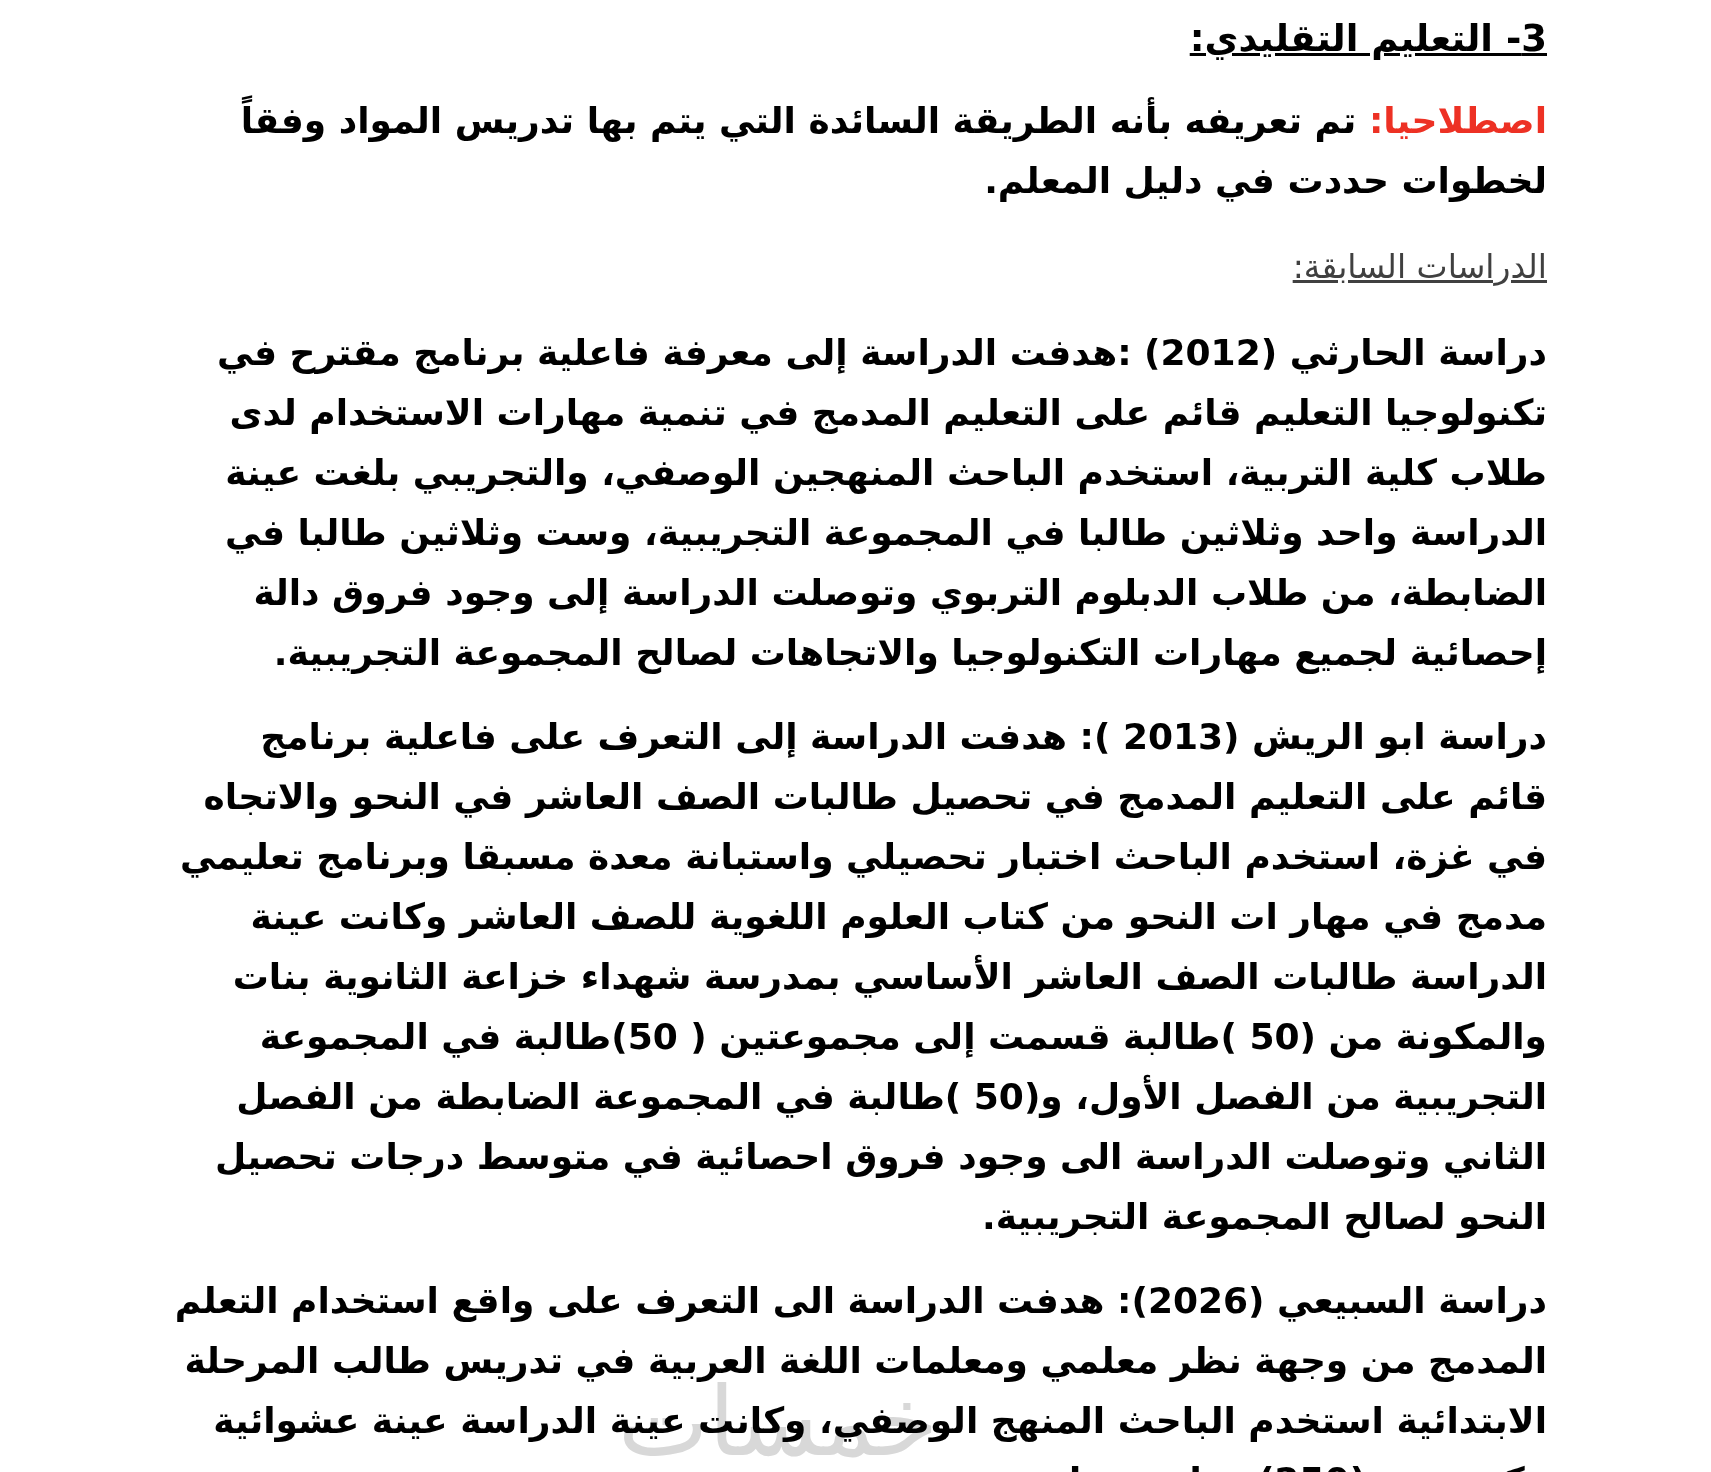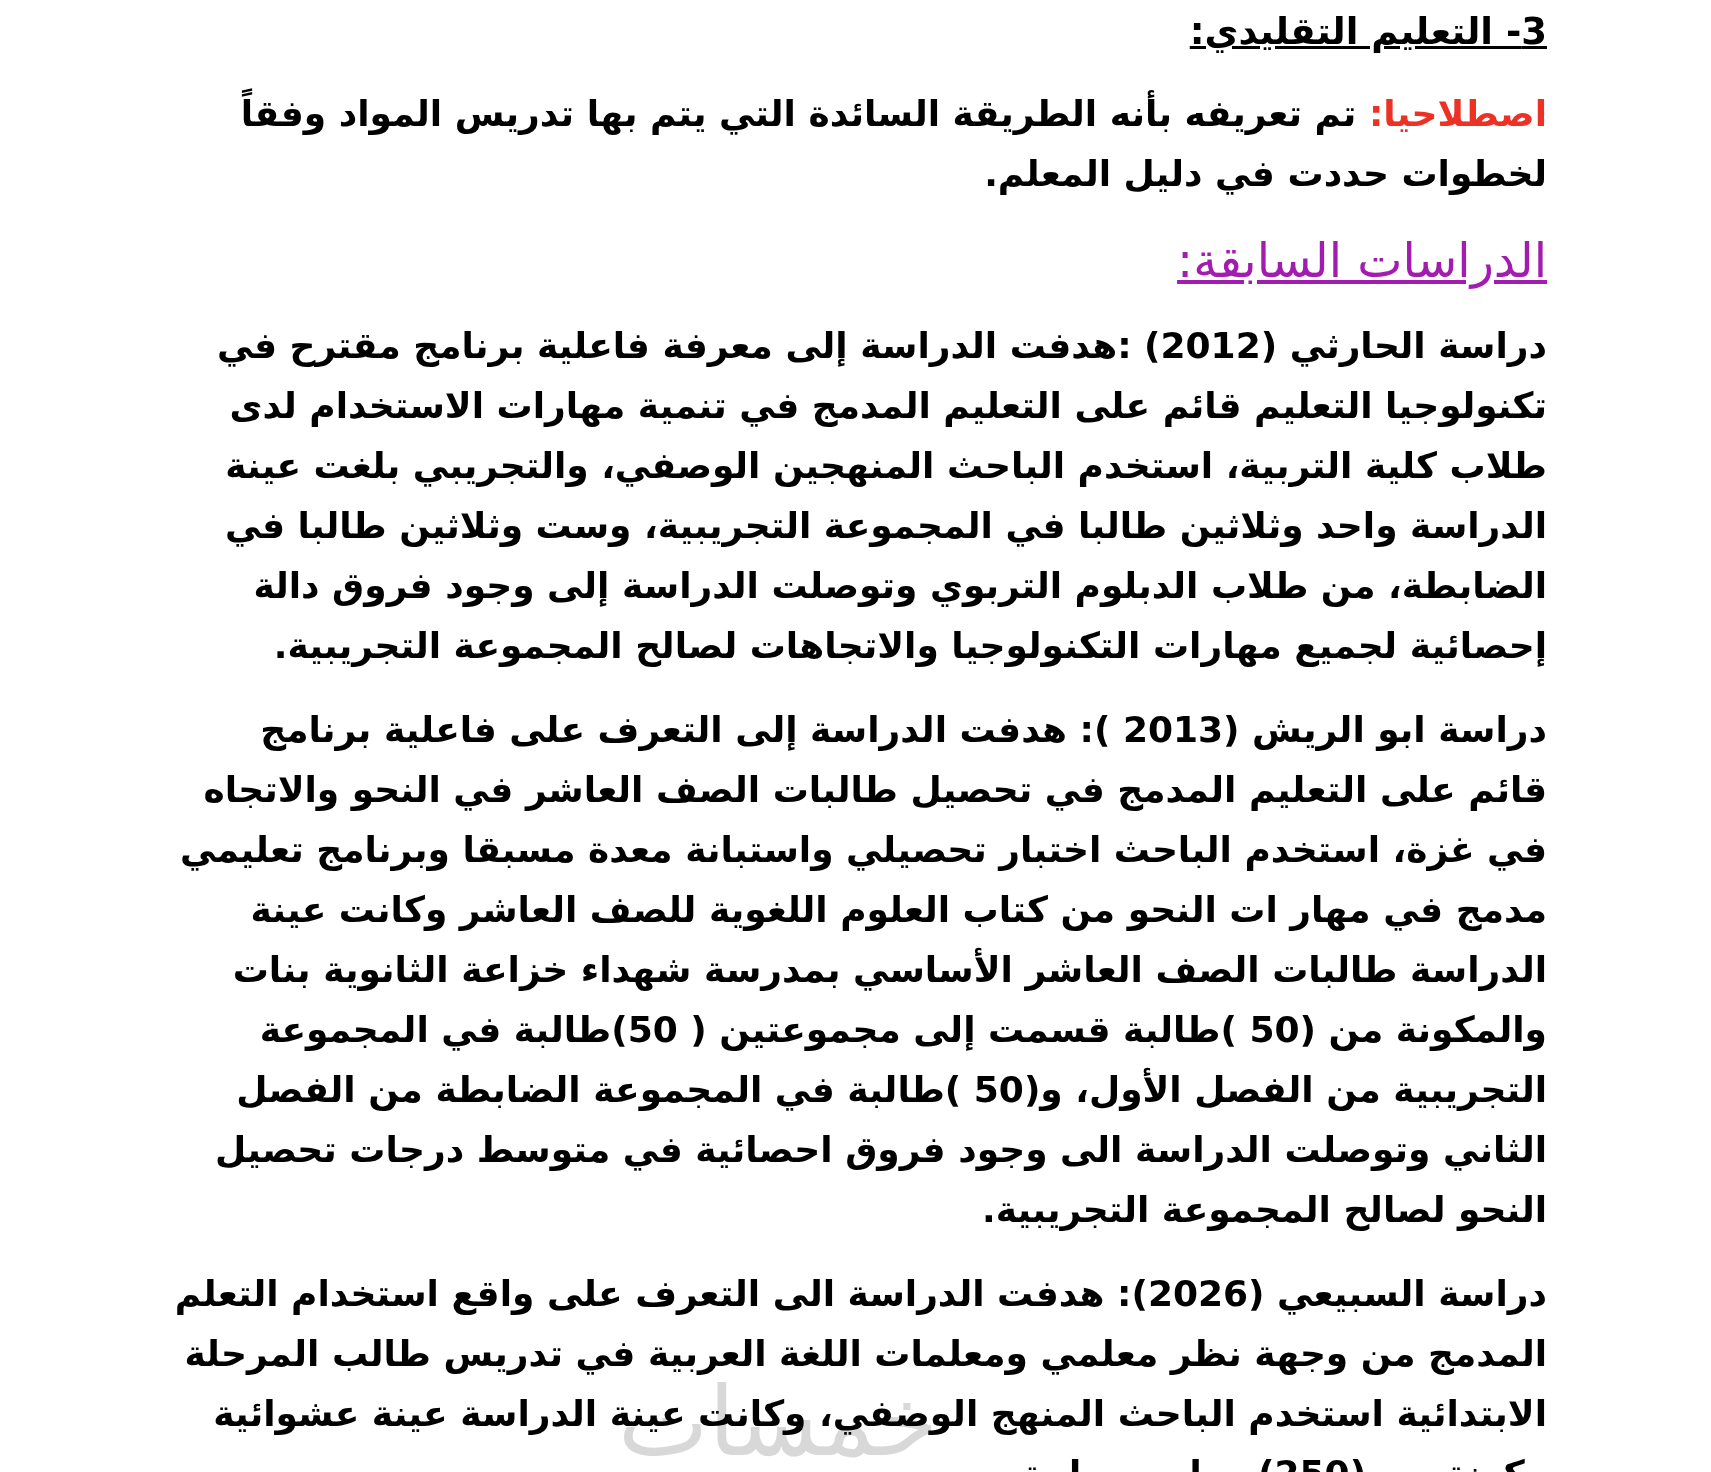--- a/index.html
+++ b/index.html
@@ -14,21 +14,21 @@
     position: relative;
     font-family: "DejaVu Sans", sans-serif;
     direction: rtl;
   }
   .page {
     position: relative;
     z-index: 1;
     box-sizing: border-box;
     width: 1645px;
     height: 1472px;
-    padding: 2px 164px 0 105px;
+    padding: 9px 164px 0 105px;
     color: #000000;
     font-size: 36px;
     font-weight: 700;
     line-height: 60px;
     text-align: right;
     border-radius: 13px;
   }
   .section-title {
     font-size: 37px;
     font-weight: 700;
@@ -36,23 +36,23 @@
     text-decoration: underline;
     line-height: 60px;
   }
   p.para {
     margin: 0 0 24px 0;
   }
   .red {
     color: #ed3124;
   }
   .studies-heading {
-    font-size: 48px;
+    font-size: 33px;
     font-weight: 400;
-    color: #a21caf;
+    color: #404040;
     text-decoration: underline;
     margin: 4px 0 24px 0;
     line-height: 64px;
   }
   .study-title {
     font-weight: 700;
   }
   .watermark {
     position: absolute;
     z-index: 0;

